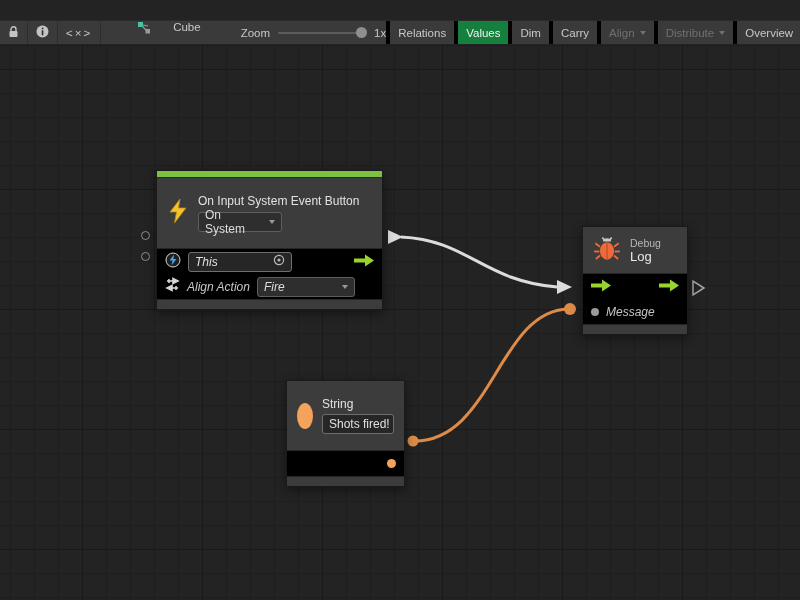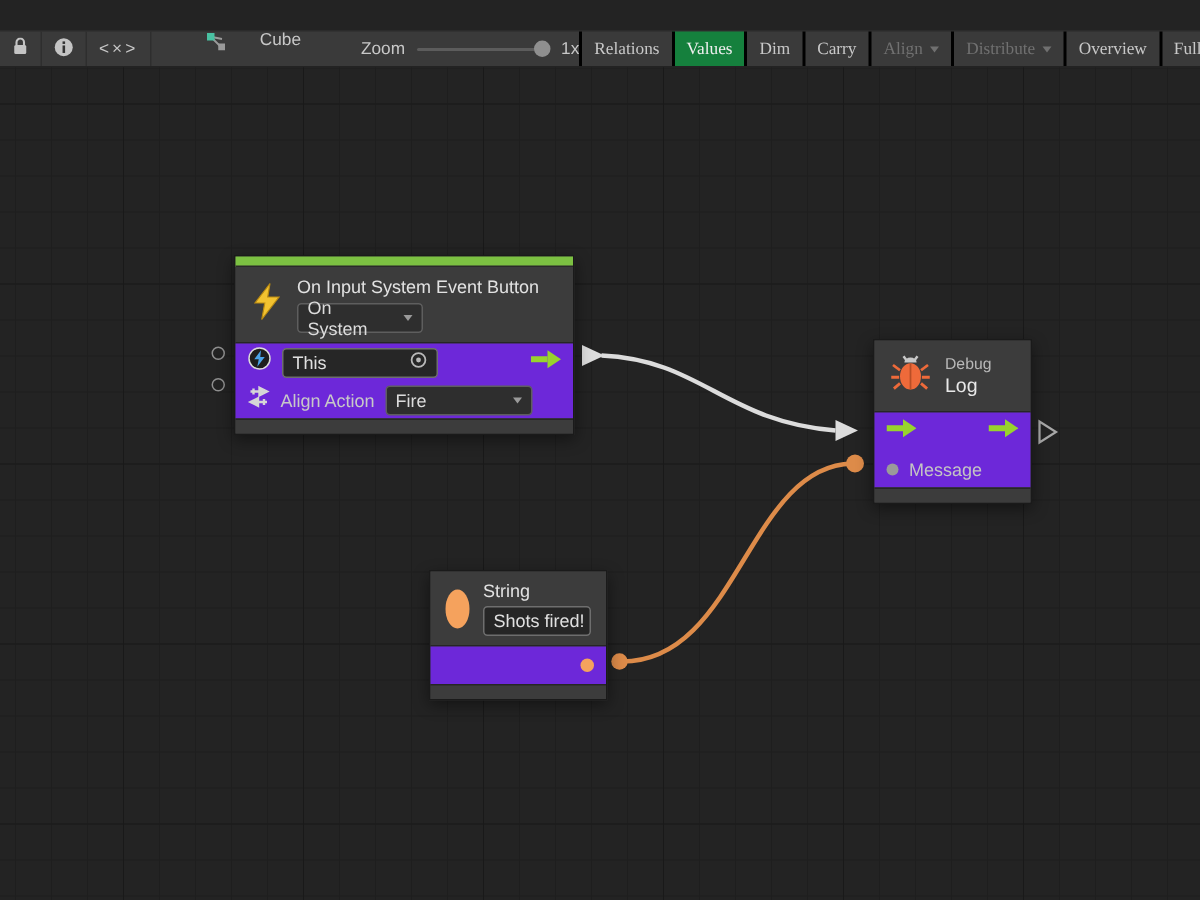--- a/index.html
+++ b/index.html
@@ -20,21 +20,21 @@
   .maxi { width:10px; height:9px; border:1.5px solid #b4b4b4; }
 
   
   .toolbar { position:absolute; top:20px; left:0; width:800px; height:25px; background:#3a3a3a;
              border-top:1px solid #2b2b2b; border-bottom:1px solid #232323;
              display:flex; align-items:stretch; color:#c8c8c8; font-size:11.5px; }
   .tb-btn { display:flex; align-items:center; justify-content:center; padding:0 8px;
             border-right:1px solid #2e2e2e; white-space:nowrap; }
   .tb-btn.no-sep { border-right:none; }
   .tb-right { margin-left:auto; display:flex; align-items:stretch; }
-  .tb-right .tb-btn { border-left:2px solid #000000; border-right:none;font-family:Liberation Serif, serif; }
+  .tb-right .tb-btn { border-left:4px solid #000000; border-right:none; }
   .tb-btn.active { background:#15803d; color:#efefef; }
   .tb-btn.disabled { color:#707070; }
   .chev { width:0; height:0; border-left:3.5px solid transparent; border-right:3.5px solid transparent;
           border-top:4.5px solid #9a9a9a; margin-left:5px; }
   .tb-btn.disabled .chev { border-top-color:#707070; }
   .breadcrumb { display:flex; align-items:flex-start; gap:22px; margin-left:26px; padding:0 10px; }
   .zoomctl { display:flex; align-items:center; gap:8px; margin-left:30px; }
   .slider-track { position:relative; width:88px; height:2px; background:#5c5c5c; border-radius:1px; }
   .slider-handle { position:absolute; top:-4.5px; left:78px; width:11px; height:11px;
                    border-radius:50%; background:#8f8f8f; }
@@ -49,22 +49,22 @@
     background-size:120px 120px,120px 120px,24px 24px,24px 24px;
     background-position:0 24px,82px 0,0 0,10px 0; }
 
   svg.wires { position:absolute; top:0; left:0; width:800px; height:555px; pointer-events:none; }
 
   
   .node { position:absolute; border:1px solid #1a1a1a; background:#363636;
           box-shadow:0 3px 10px rgba(0,0,0,.45); }
   .node-accent { height:7px; background:#7cc142; border-bottom:1px solid #2a2a2a; }
   .node-header { background:#3c3c3c; border-bottom:1px solid #262626; display:flex;
-                 align-items:center; gap:9px; padding:6px 10px; }
-  .node-body { background:#6d28d9; }
+                 align-items:center; gap:9px; padding:16px 10px; }
+  .node-body { background:#000000;font-style:italic; }
   .node-footer { background:#3c3c3c; border-top:1px solid #262626; height:10px; }
   .node-title { color:#e2e2e2; font-size:12px; white-space:nowrap; }
   .hdr-col { display:flex; flex-direction:column; gap:4px; }
 
   .dropdown { display:inline-flex; align-items:center; justify-content:space-between;
               background:#2e2e2e; border:1px solid #5e5e5e; border-radius:3px; height:20px;
               padding:0 6px; color:#dcdcdc; font-size:12px; gap:8px; }
   .textfield { display:inline-flex; align-items:center; justify-content:space-between;
                background:#262626; border:1px solid #6e6e6e; border-radius:3px; height:20px;
                padding:0 6px; color:#e0e0e0; font-size:12px; }

